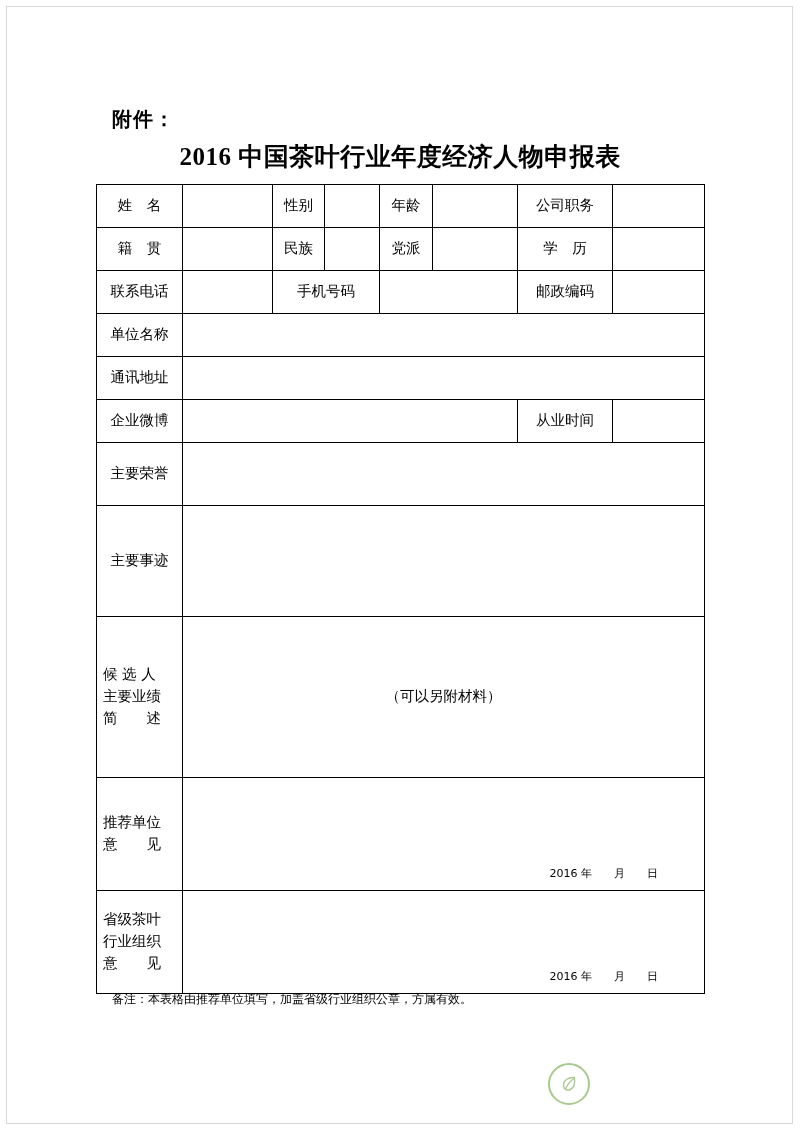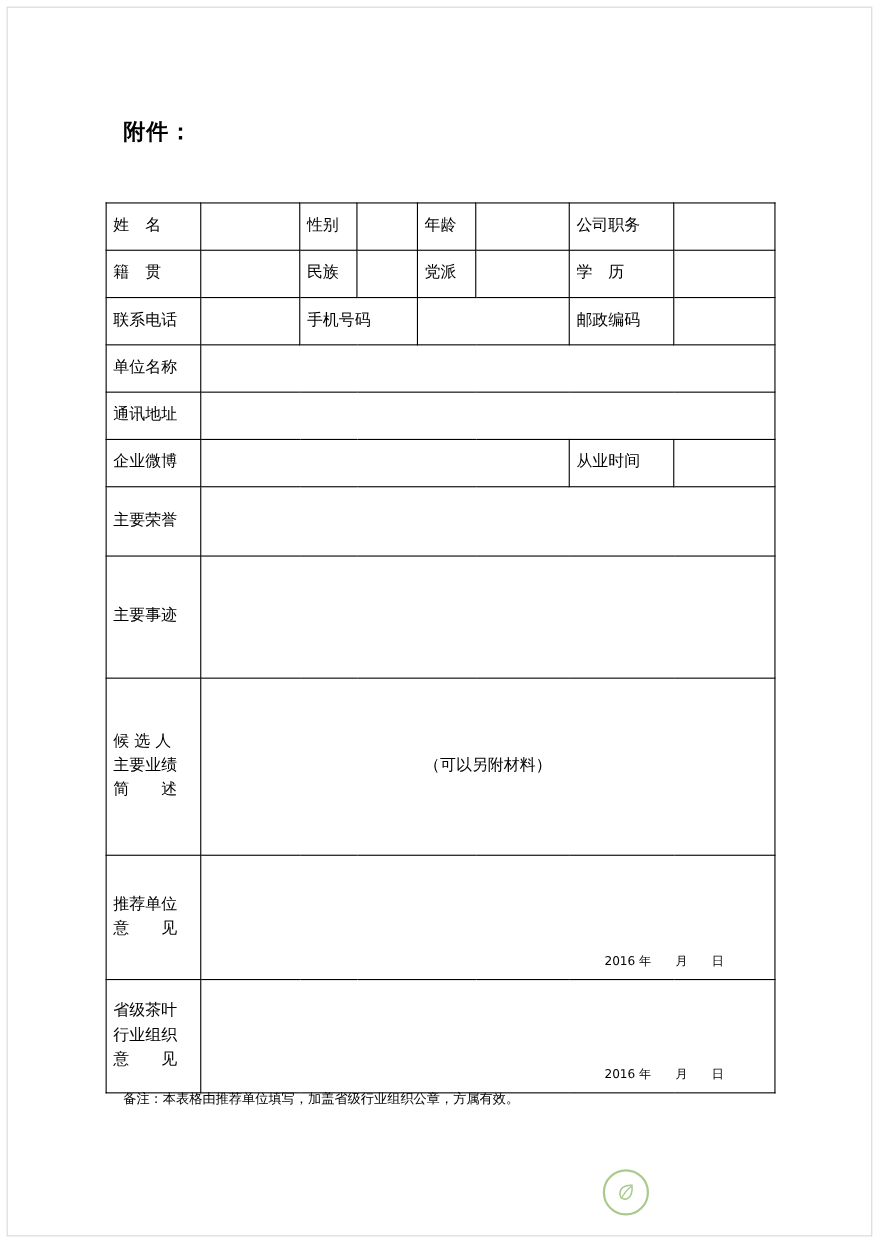--- a/index.html
+++ b/index.html
@@ -61,20 +61,21 @@
   }
   table.form td {
     border: 1px solid #000000;
     font-size: 14.5px;
     font-family: "DejaVu Sans", "Liberation Sans", sans-serif;
     padding: 0 6px;
     vertical-align: middle;
     line-height: 1.5;
   }
   td.lbl {
+    text-align: center;
     white-space: nowrap;
   }
   td.val {
     background: #fff;
   }
   .multiline {
     line-height: 1.75;
     font-size: 14.5px;
   }
   .center-note {
@@ -112,20 +113,21 @@
   .logo svg { display: block; }
 </style>
 </head>
 <body>
 
 <div class="page">
   <div class="page-edge"></div>
 
   <div class="attach-label">附件：</div>
 
+  <div class="doc-title">2016 中国茶叶行业年度经济人物申报表</div>
 
   <table class="form">
     <colgroup>
       <col style="width:86px">
       <col style="width:90px">
       <col style="width:52px">
       <col style="width:55px">
       <col style="width:53px">
       <col style="width:85px">
       <col style="width:95px">

